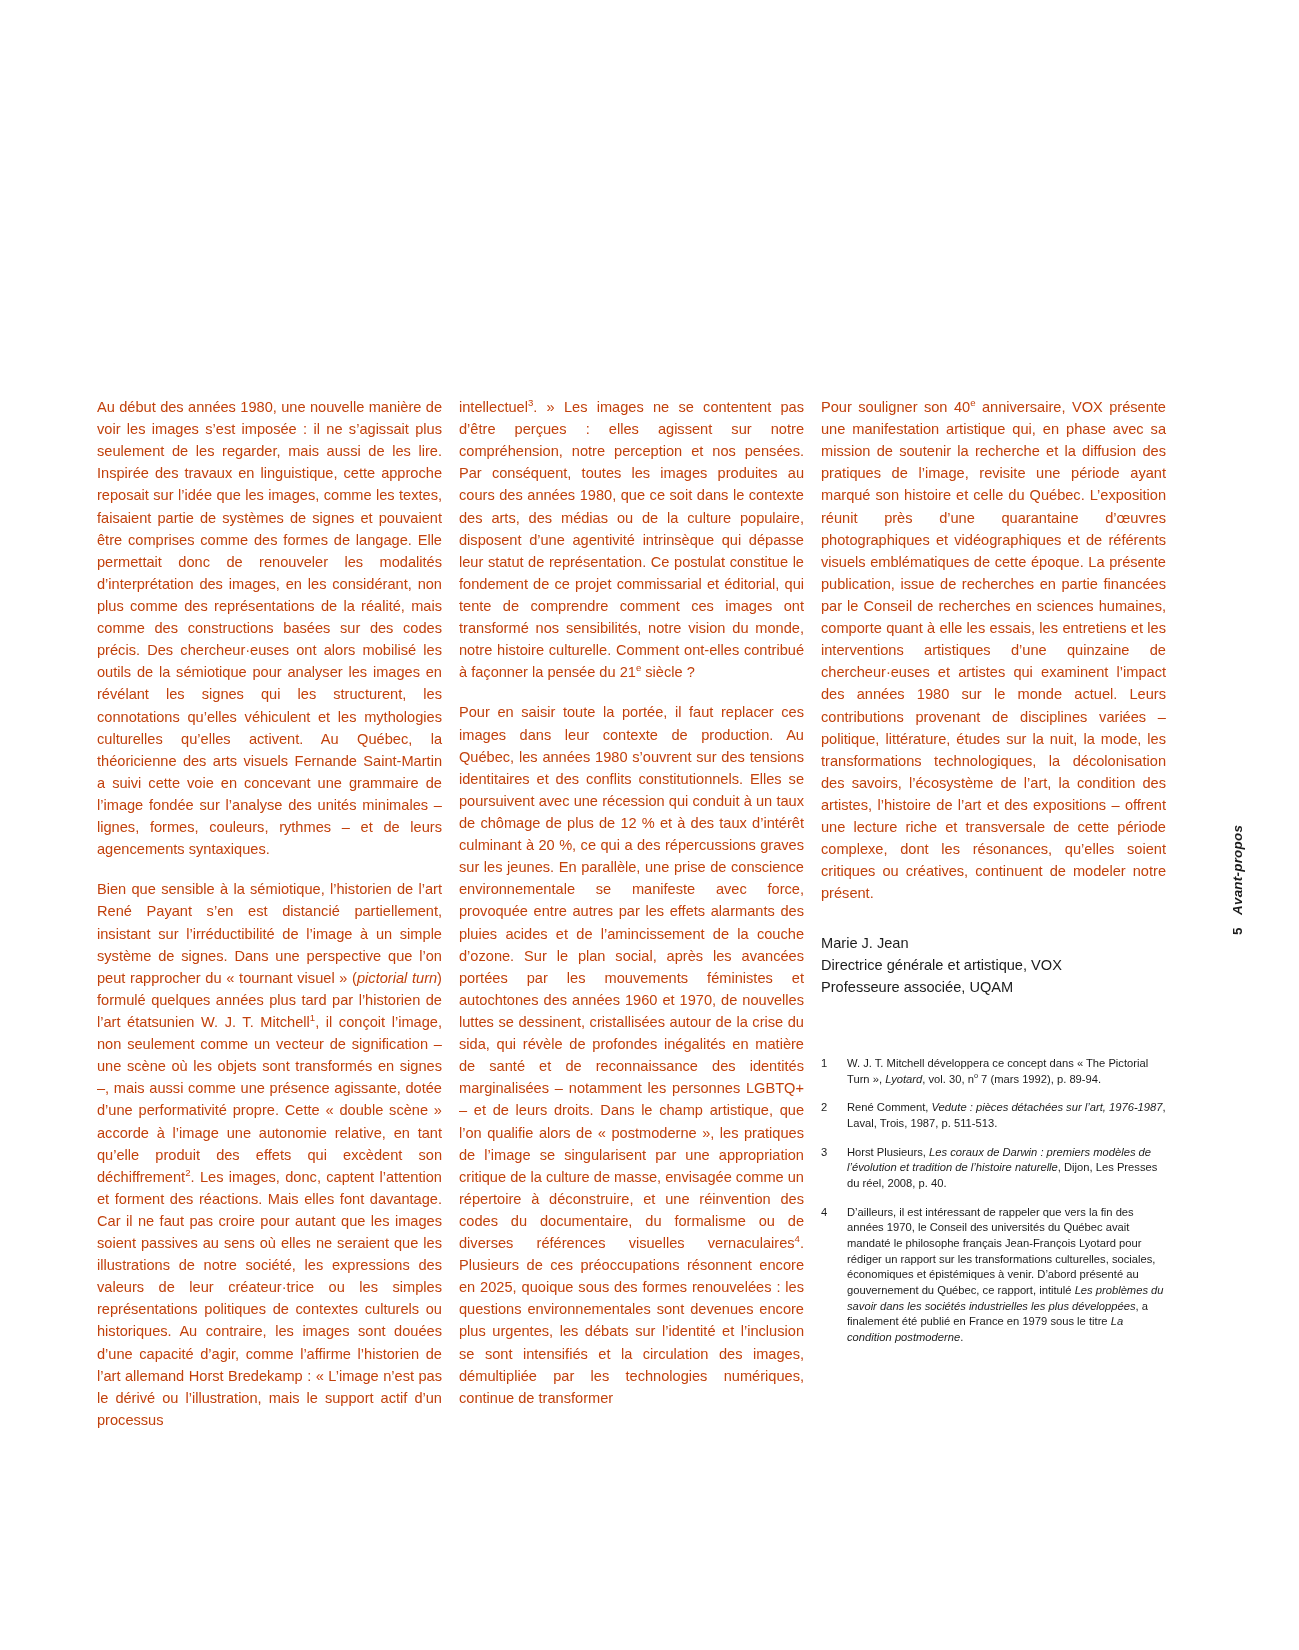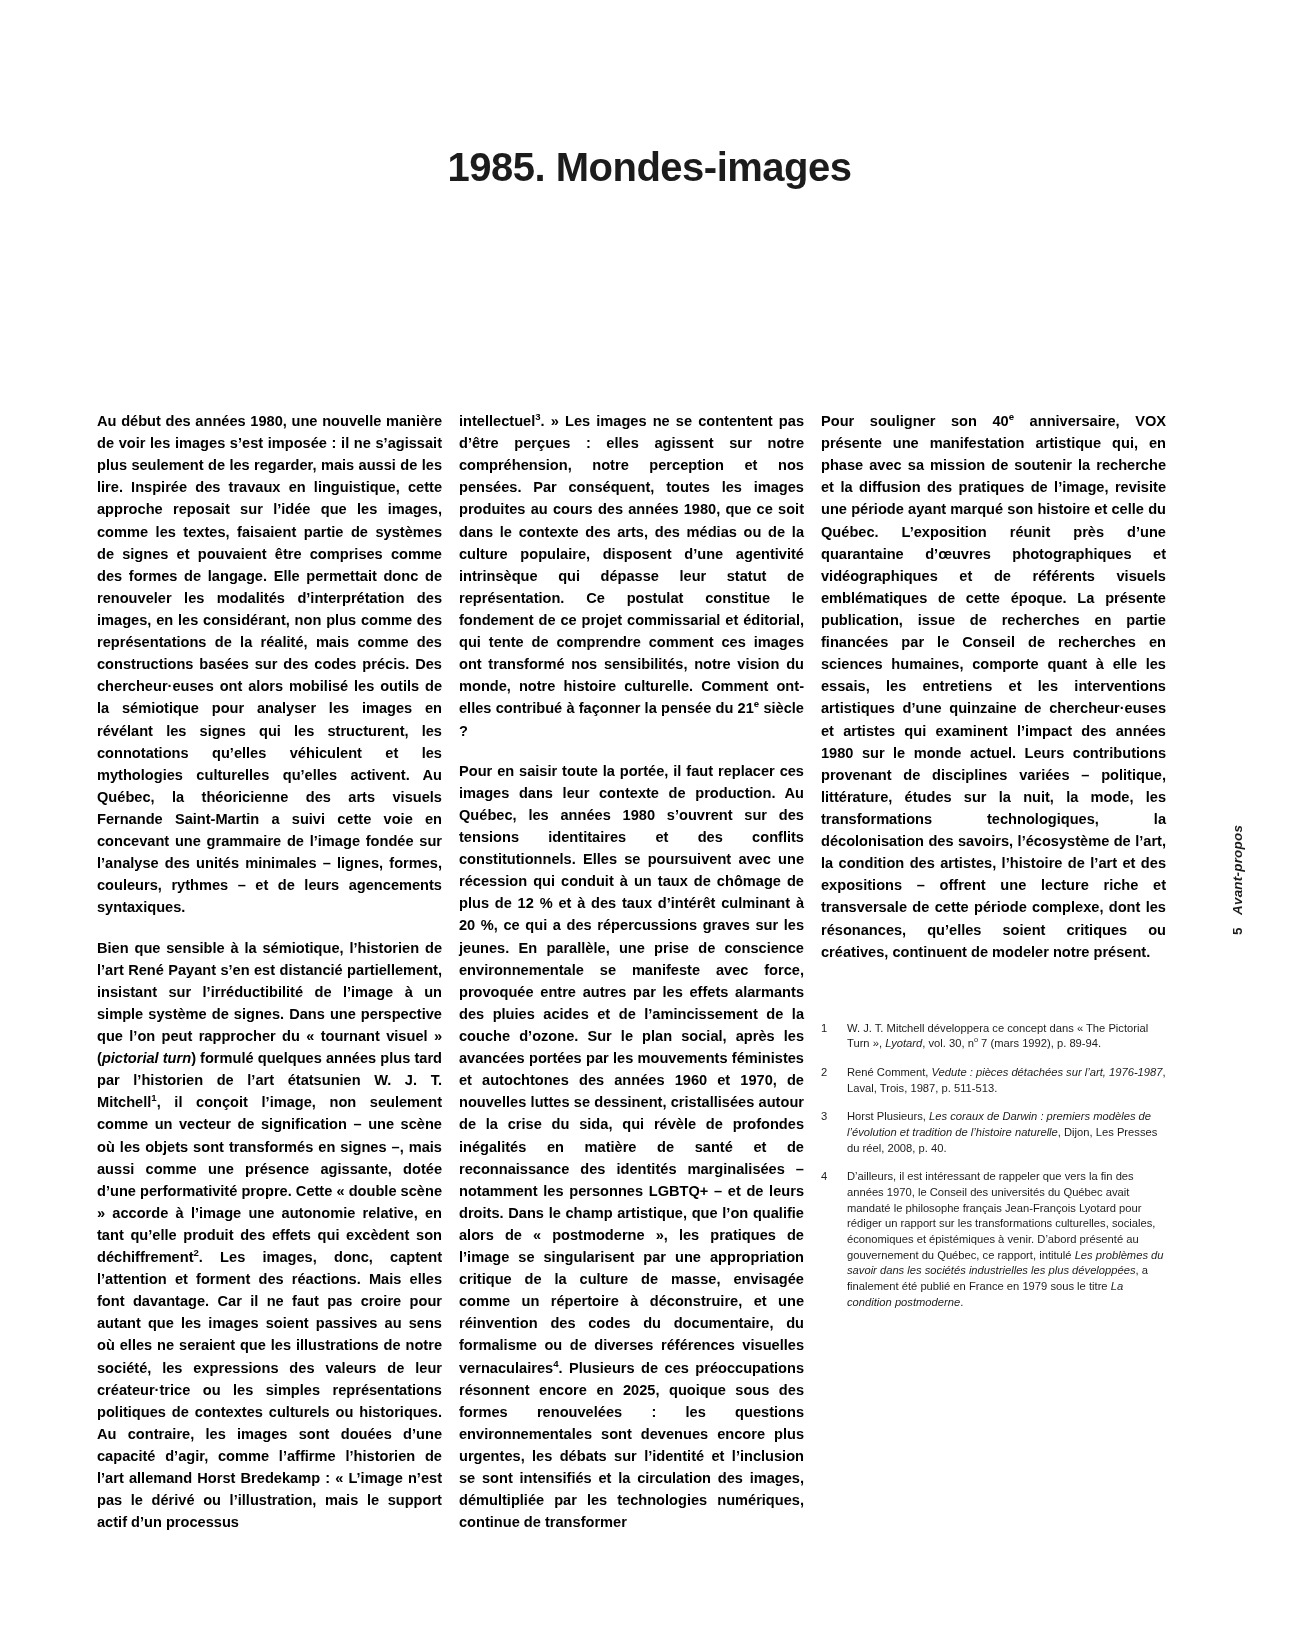--- a/index.html
+++ b/index.html
@@ -45,28 +45,27 @@
     display: flex;
     gap: 0;
   }
   .col {
     width: 345px;
     margin-right: 17px;
   }
   .col:last-child { margin-right: 0; }
 
   .col p {
-    margin: 14px 0 18px 0;
+    margin: 0 0 18px 0;
     font-size: 14.6px;
     line-height: 1.515;
     text-align: justify;
     text-justify: inter-word;
     hyphens: manual;
-    color: #000000;
-    font-weight: bold;
+    color: #c2410c;
   }
   .col p:last-child { margin-bottom: 0; }
 
   sup {
     font-size: 0.66em;
     vertical-align: super;
     line-height: 0;
   }
   i, em { font-style: italic; }
 
@@ -124,21 +123,20 @@
   .sidebar-running .folio {
     font-style: normal;
     font-weight: 700;
   }
 </style>
 </head>
 <body>
 
 <div class="page">
 
-  <h1 class="page-title">1985. Mondes-images</h1>
 
   <div class="columns">
 
     <div class="col">
 
       <p>Au début des années 1980, une nouvelle manière de voir les images s’est imposée : il ne s’agissait plus seulement de les regarder, mais aussi de les lire. Inspirée des travaux en linguistique, cette approche reposait sur l’idée que les images, comme les textes, faisaient partie de systèmes de signes et pouvaient être comprises comme des formes de langage. Elle permettait donc de renouveler les modalités d’interprétation des images, en les considérant, non plus comme des représentations de la réalité, mais comme des constructions basées sur des codes précis. Des chercheur·euses ont alors mobilisé les outils de la sémiotique pour analyser les images en révélant les signes qui les structurent, les connotations qu’elles véhiculent et les mythologies culturelles qu’elles activent. Au Québec, la théoricienne des arts visuels Fernande Saint-Martin a suivi cette voie en concevant une grammaire de l’image fondée sur l’analyse des unités minimales – lignes, formes, couleurs, rythmes – et de leurs agencements syntaxiques.</p>
 
       <p><span>Bien que sensible à la sémiotique, l’historien de l’art René Payant s’en est distancié partiellement, insistant sur l’irréductibilité de l’image à un simple système de signes. Dans une perspective que l’on peut rapprocher du « tournant visuel » (</span><i>pictorial turn</i><span>) formulé quelques années plus tard par l’historien de l’art étatsunien W. J. T. Mitchell</span><sup>1</sup><span>, il conçoit l’image, non seulement comme un vecteur de signification – une scène où les objets sont transformés en signes –, mais aussi comme une présence agissante, dotée d’une performativité propre. Cette « double scène » accorde à l’image une autonomie relative, en tant qu’elle produit des effets qui excèdent son déchiffrement</span><sup>2</sup><span>. Les images, donc, captent l’attention et forment des réactions. Mais elles font davantage. Car il ne faut pas croire pour autant que les images soient passives au sens où elles ne seraient que les illustrations de notre société, les expressions des valeurs de leur créateur·trice ou les simples représentations politiques de contextes culturels ou historiques. Au contraire, les images sont douées d’une capacité d’agir, comme l’affirme l’historien de l’art allemand Horst Bredekamp : « L’image n’est pas le dérivé ou l’illustration, mais le support actif d’un processus</span></p>
 
     </div>
@@ -149,20 +147,25 @@
 
       <p><span>Pour en saisir toute la portée, il faut replacer ces images dans leur contexte de production. Au Québec, les années 1980 s’ouvrent sur des tensions identitaires et des conflits constitutionnels. Elles se poursuivent avec une récession qui conduit à un taux de chômage de plus de 12 % et à des taux d’intérêt culminant à 20 %, ce qui a des répercussions graves sur les jeunes. En parallèle, une prise de conscience environnementale se manifeste avec force, provoquée entre autres par les effets alarmants des pluies acides et de l’amincissement de la couche d’ozone. Sur le plan social, après les avancées portées par les mouvements féministes et autochtones des années 1960 et 1970, de nouvelles luttes se dessinent, cristallisées autour de la crise du sida, qui révèle de profondes inégalités en matière de santé et de reconnaissance des identités marginalisées – notamment les personnes LGBTQ+ – et de leurs droits. Dans le champ artistique, que l’on qualifie alors de « postmoderne », les pratiques de l’image se singularisent par une appropriation critique de la culture de masse, envisagée comme un répertoire à déconstruire, et une réinvention des codes du documentaire, du formalisme ou de diverses références visuelles vernaculaires</span><sup>4</sup><span>. Plusieurs de ces préoccupations résonnent encore en 2025, quoique sous des formes renouvelées : les questions environnementales sont devenues encore plus urgentes, les débats sur l’identité et l’inclusion se sont intensifiés et la circulation des images, démultipliée par les technologies numériques, continue de transformer</span></p>
 
     </div>
 
     <div class="col">
 
 
       <p><span>Pour souligner son 40</span><sup>e</sup><span> anniversaire, VOX présente une manifestation artistique qui, en phase avec sa mission de soutenir la recherche et la diffusion des pratiques de l’image, revisite une période ayant marqué son histoire et celle du Québec. L’exposition réunit près d’une quarantaine d’œuvres photographiques et vidéographiques et de référents visuels emblématiques de cette époque. La présente publication, issue de recherches en partie financées par le Conseil de recherches en sciences humaines, comporte quant à elle les essais, les entretiens et les interventions artistiques d’une quinzaine de chercheur·euses et artistes qui examinent l’impact des années 1980 sur le monde actuel. Leurs contributions provenant de disciplines variées – politique, littérature, études sur la nuit, la mode, les transformations technologiques, la décolonisation des savoirs, l’écosystème de l’art, la condition des artistes, l’histoire de l’art et des expositions – offrent une lecture riche et transversale de cette période complexe, dont les résonances, qu’elles soient critiques ou créatives, continuent de modeler notre présent.</span></p>
 
+      <div class="signature">
+        <div>Marie J. Jean</div>
+        <div>Directrice générale et artistique, VOX</div>
+        <div>Professeure associée, UQAM</div>
+      </div>
 
       <div class="footnotes">
 
         <div class="footnote">
           <span class="fn-num">1</span>
           <span class="fn-text"><span>W. J. T. Mitchell développera ce concept dans « The Pictorial Turn », </span><i>Lyotard</i><span>, vol. 30, n</span><sup>o</sup><span> 7 (mars 1992), p. 89-94.</span></span>
         </div>
 
         <div class="footnote">
           <span class="fn-num">2</span>

